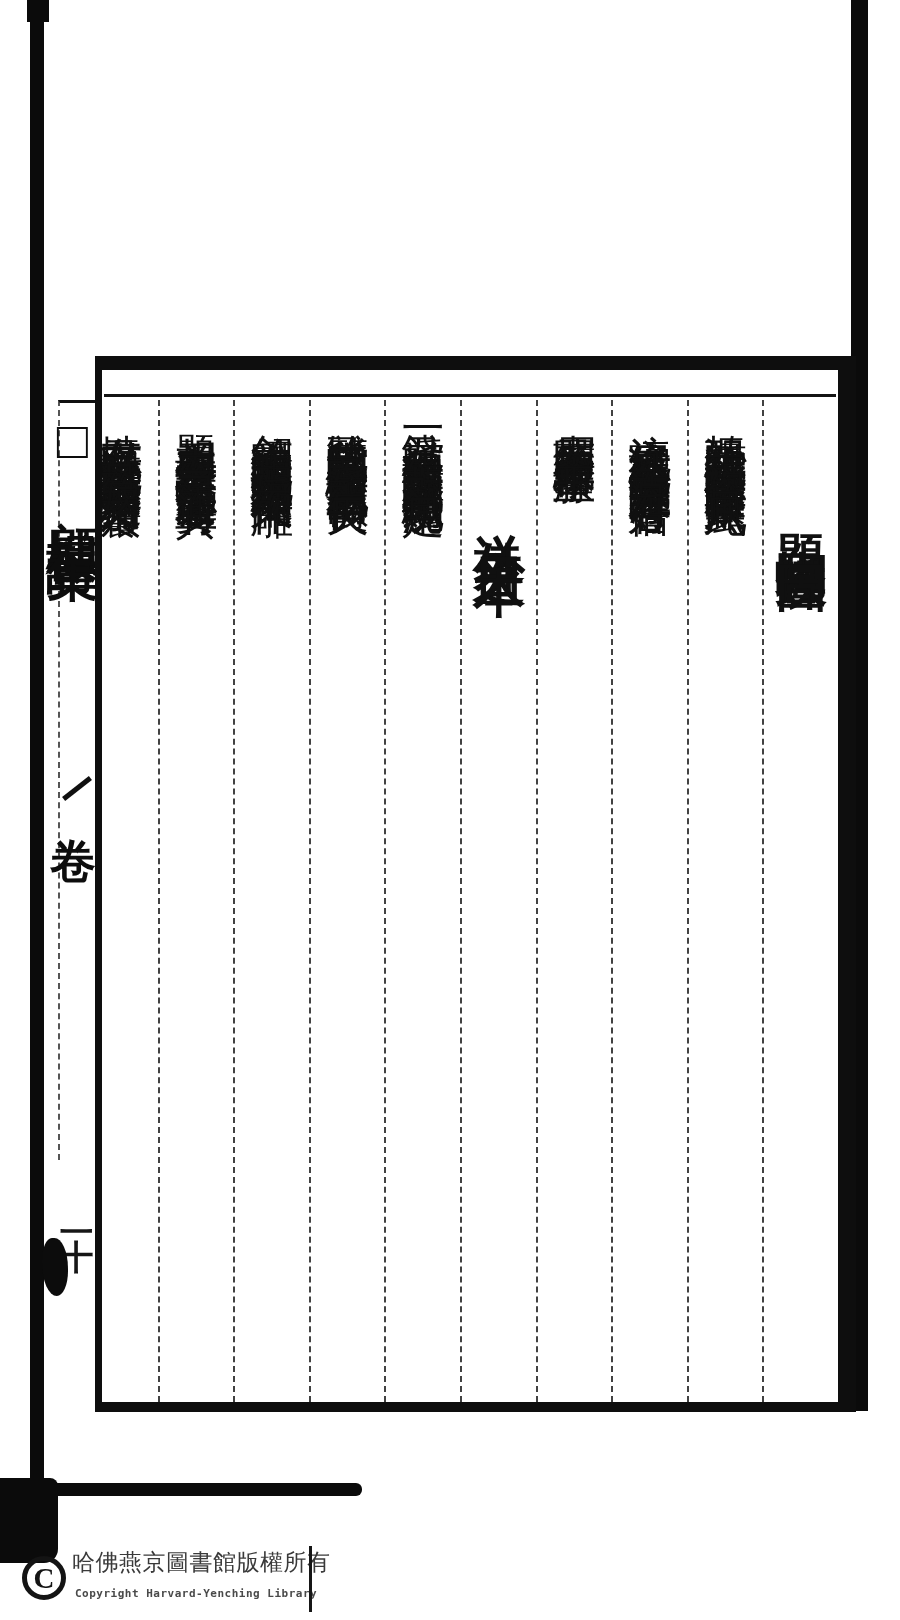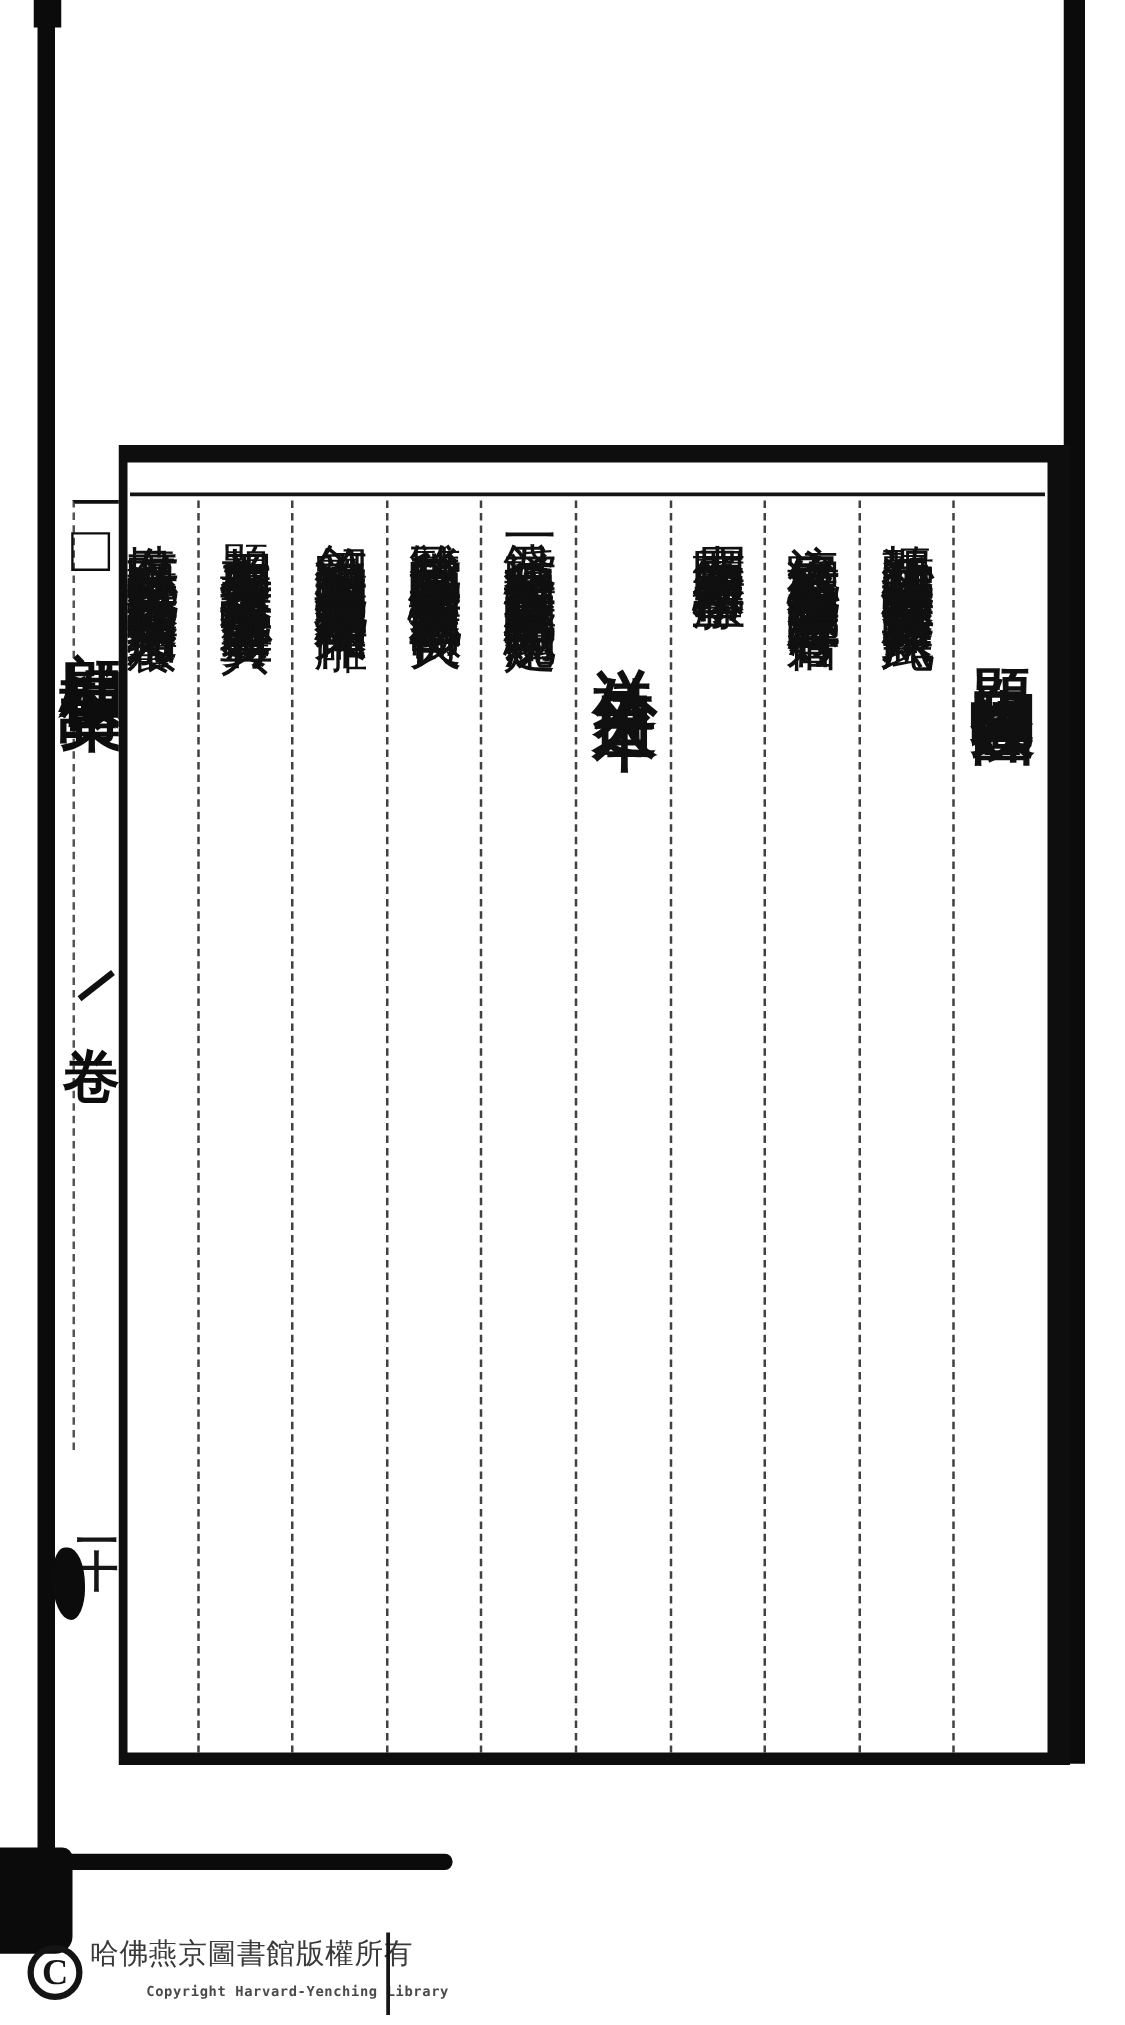--- a/index.html
+++ b/index.html
@@ -68,21 +68,21 @@
     font-family:"Liberation Serif","DejaVu Serif",serif;
   }
   .stamp-cn{
     left:72px;top:1547px;width:260px;height:34px;
     font-size:23px;letter-spacing:0.5px;color:#3a3a3a;white-space:nowrap;
     font-family:"Liberation Serif","DejaVu Serif",serif;
   }
   .stamp-en{
     left:75px;top:1587px;width:250px;height:16px;
     font:bold 11px "DejaVu Sans Mono","Liberation Mono",monospace;
-    letter-spacing:0.5px;color:#4a4a4a;white-space:nowrap;margin-left:42px;
+    letter-spacing:0.5px;color:#4a4a4a;white-space:nowrap;
   }
   .stamp-divider{left:309px;top:1546px;width:3px;height:66px;background:#161616;}
 </style>
 </head>
 <body>
 
 <div class="abs edge-left"></div>
 <div class="abs edge-left-top"></div>
 <div class="abs edge-right"></div>
 <div class="abs edge-bottom-blob"></div>

